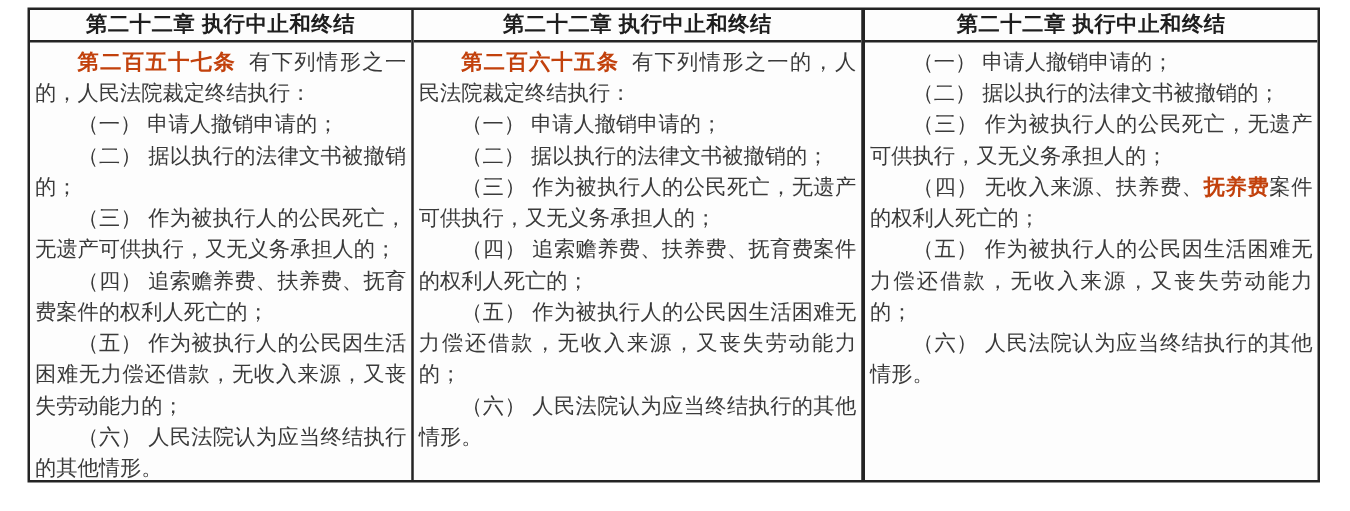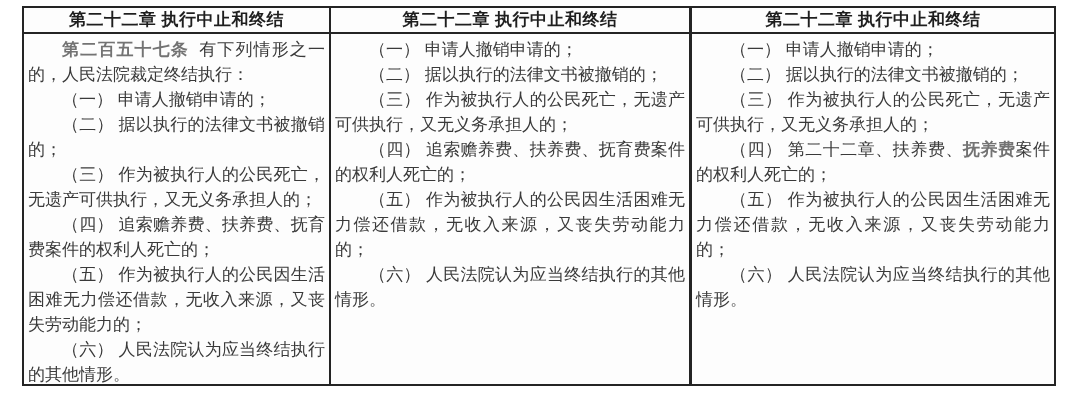--- a/index.html
+++ b/index.html
@@ -59,21 +59,21 @@
     margin: 0;
     text-indent: 2em;
   }
   .art-no {
     font-weight: bold;
     color: #222222;
     margin-right: 0.6em;
   }
   .cell-body b {
     font-weight: bold;
-    color: #737373;
+    color: #c2410c;
   }
 </style>
 </head>
 <body>
 
 <div class="page">
   <div class="law-table">
 
     <div class="cell cell-1">
       <div class="cell-header">第二十二章 执行中止和终结</div>
@@ -86,39 +86,40 @@
             <p class="para"><span>（四） 追索赡养费、扶养费、抚育费案件的权利人死亡的；</span></p>
             <p class="para"><span>（五） 作为被执行人的公民因生活困难无力偿还借款，无收入来源，又丧失劳动能力的；</span></p>
             <p class="para"><span>（六） 人民法院认为应当终结执行的其他情形。</span></p>
           </div>
       </div>
     </div>
 
     <div class="cell cell-2">
       <div class="cell-header">第二十二章 执行中止和终结</div>
       <div class="cell-body">
+        <p class="para"><b class="art-no">第二百六十五条</b><span>有下列情形之一的，人民法院裁定终结执行：</span></p>
         <div>
             <p class="para"><span>（一） 申请人撤销申请的；</span></p>
             <p class="para"><span>（二） 据以执行的法律文书被撤销的；</span></p>
             <p class="para"><span>（三） 作为被执行人的公民死亡，无遗产可供执行，又无义务承担人的；</span></p>
             <p class="para"><span>（四） 追索赡养费、扶养费、抚育费案件的权利人死亡的；</span></p>
             <p class="para"><span>（五） 作为被执行人的公民因生活困难无力偿还借款，无收入来源，又丧失劳动能力的；</span></p>
             <p class="para"><span>（六） 人民法院认为应当终结执行的其他情形。</span></p>
           </div>
       </div>
     </div>
 
     <div class="cell cell-3">
       <div class="cell-header">第二十二章 执行中止和终结</div>
       <div class="cell-body">
         <div>
             <p class="para"><span>（一） 申请人撤销申请的；</span></p>
             <p class="para"><span>（二） 据以执行的法律文书被撤销的；</span></p>
             <p class="para"><span>（三） 作为被执行人的公民死亡，无遗产可供执行，又无义务承担人的；</span></p>
-            <p class="para"><span>（四） 第二十二章、扶养费、</span><b>抚养费</b><span>案件的权利人死亡的；</span></p>
+            <p class="para"><span>（四） 无收入来源、扶养费、</span><b>抚养费</b><span>案件的权利人死亡的；</span></p>
             <p class="para"><span>（五） 作为被执行人的公民因生活困难无力偿还借款，无收入来源，又丧失劳动能力的；</span></p>
             <p class="para"><span>（六） 人民法院认为应当终结执行的其他情形。</span></p>
           </div>
       </div>
     </div>
 
   </div>
 </div>
 
 </body></html>

